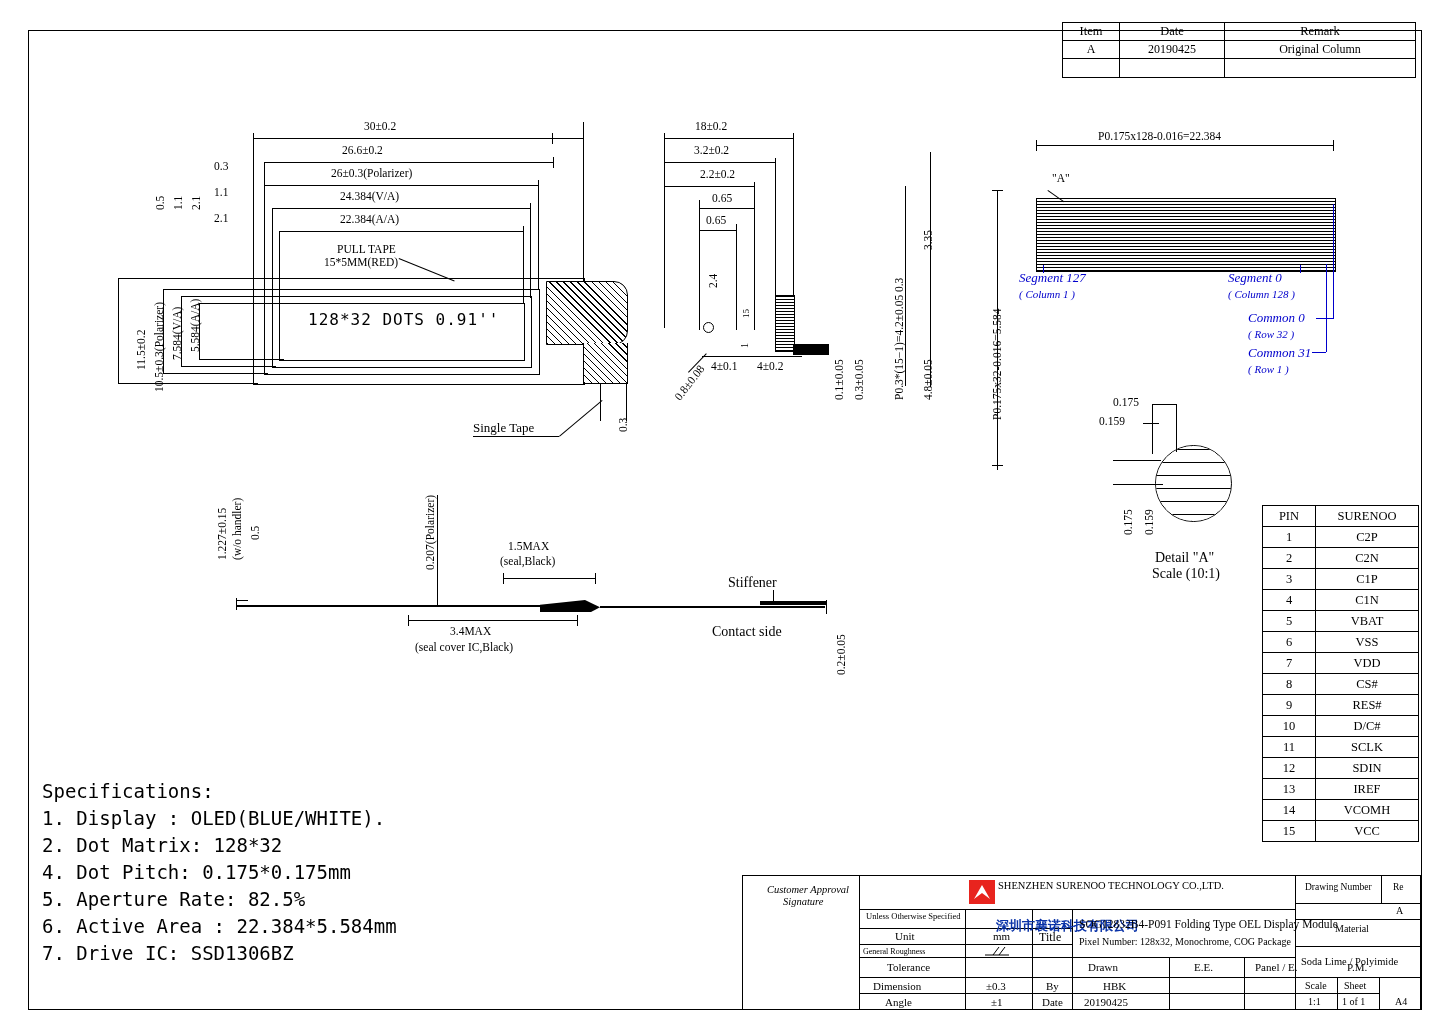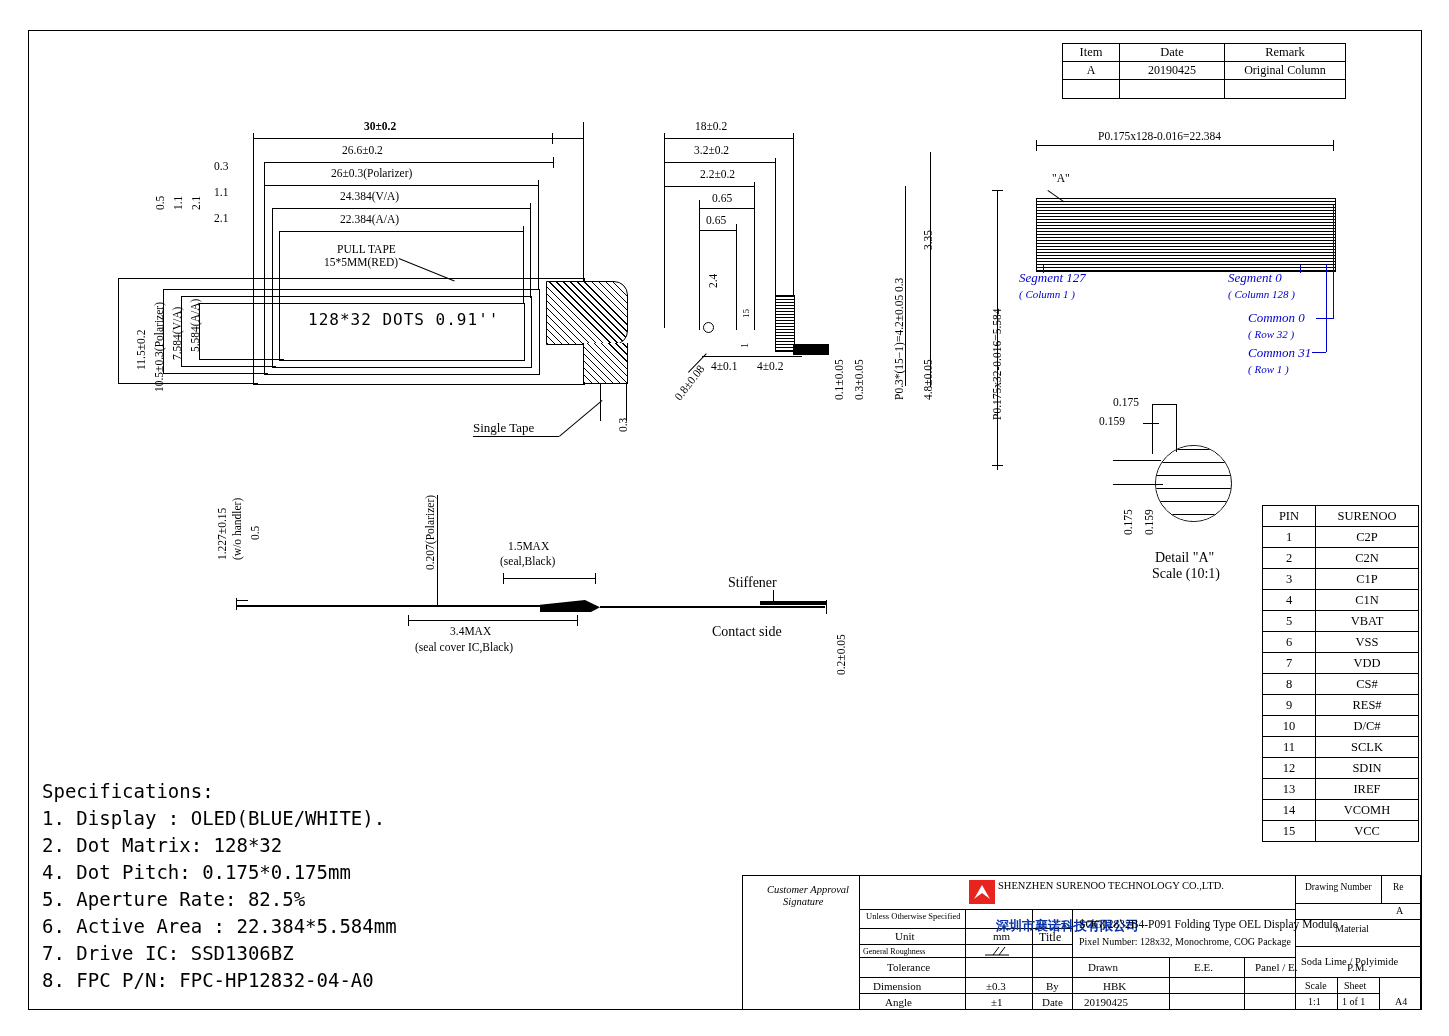--- a/index.html
+++ b/index.html
@@ -4,21 +4,21 @@
 <style>
   html,body{margin:0;padding:0;background:#ffffff;}
   body{width:1449px;height:1036px;position:relative;font-family:"Liberation Sans",sans-serif;color:#000;}
   #sheet{position:absolute;left:0;top:0;width:1449px;height:1036px;overflow:hidden;}
   .frame{position:absolute;left:28px;top:30px;width:1392px;height:978px;border:1.5px solid #000;}
   .abs{position:absolute;}
   .txt{position:absolute;white-space:nowrap;font-family:"Liberation Sans",sans-serif;}
   .mono{font-family:"DejaVu Sans Mono",monospace;}
   .vert{transform-origin:0 0;}
   
-  .rev{position:absolute;left:1062px;top:43px;width:284px;border-collapse:collapse;font-family:"Liberation Serif",serif;font-size:12px;}
+  .rev{position:absolute;left:1062px;top:22px;width:354px;border-collapse:collapse;font-family:"Liberation Serif",serif;font-size:12px;}
   .rev td,.rev th{border:1px solid #000;text-align:center;padding:1px 2px;font-weight:normal;}
   .rev .hdr{font-size:12.5px;}
   
   .pintbl{position:absolute;left:1262px;top:505px;width:157px;border-collapse:collapse;font-family:"Liberation Serif",serif;font-size:12.5px;}
   .pintbl td,.pintbl th{border:1px solid #000;text-align:center;padding:2px 0;font-weight:normal;height:16px;}
   .pintbl .c1{width:52px;margin-top:14px;}
   
   .titleblock{position:absolute;left:742px;top:875px;width:677px;height:133px;border:1px solid #000;}
   .tb-line{position:absolute;background:#000;}
   .tbtxt{position:absolute;white-space:nowrap;font-family:"Liberation Serif",serif;}
@@ -71,21 +71,21 @@
   <div class="abs" style="left:264px;top:289px;width:274px;height:84px;border:1px solid #000;"></div>
 
   <div class="abs" style="left:272px;top:296px;width:258px;height:70px;border:1px solid #000;"></div>
 
   <div class="abs" style="left:279px;top:303px;width:244px;height:56px;border:1px solid #000;"></div>
   <div class="txt mono" style="left:308px;top:310px;font-size:16px;letter-spacing:1px;">128*32 DOTS 0.91''</div>
 
   <div class="ln" style="left:253px;top:138px;width:300px;height:1px;"></div>
   <div class="ln" style="left:253px;top:133px;width:1px;height:11px;"></div>
   <div class="ln" style="left:552px;top:133px;width:1px;height:11px;"></div>
-  <div class="txt dimtxt" style="left:364px;top:120px;font-weight:bold;">30±0.2</div>
+  <div class="txt dimtxt" style="left:364px;top:120px;">30±0.2</div>
 
   <div class="ln" style="left:253px;top:138px;width:1px;height:142px;"></div>
   <div class="ln" style="left:583px;top:122px;width:1px;height:160px;"></div>
   <div class="ln" style="left:553px;top:138px;width:30px;height:1px;"></div>
 
   <div class="ln" style="left:264px;top:162px;width:290px;height:1px;"></div>
   <div class="txt dimtxt" style="left:342px;top:144px;">26.6±0.2</div>
   <div class="ln" style="left:264px;top:162px;width:1px;height:128px;"></div>
   <div class="ln" style="left:553px;top:157px;width:1px;height:11px;"></div>
 
@@ -267,21 +267,20 @@
   <div class="ln" style="left:826px;top:600px;width:1px;height:14px;"></div>
 
   <div class="specs">
     <div class="hd">Specifications:</div>
     <div>1. Display :   OLED(BLUE/WHITE).</div>
     <div>2. Dot Matrix:  128*32</div>
     <div>4. Dot Pitch:  0.175*0.175mm</div>
     <div>5. Aperture Rate:   82.5%</div>
     <div>6. Active Area : 22.384*5.584mm</div>
     <div>7. Drive IC: SSD1306BZ</div>
-    <div>8. FPC P/N: FPC-HP12832-04-A0</div>
   </div>
 
   <table class="pintbl">
     <tbody>
         <tr>
       <th class="c1">PIN</th>
       <th>SURENOO</th>
     </tr>
     <tr>
           <td>1</td>

